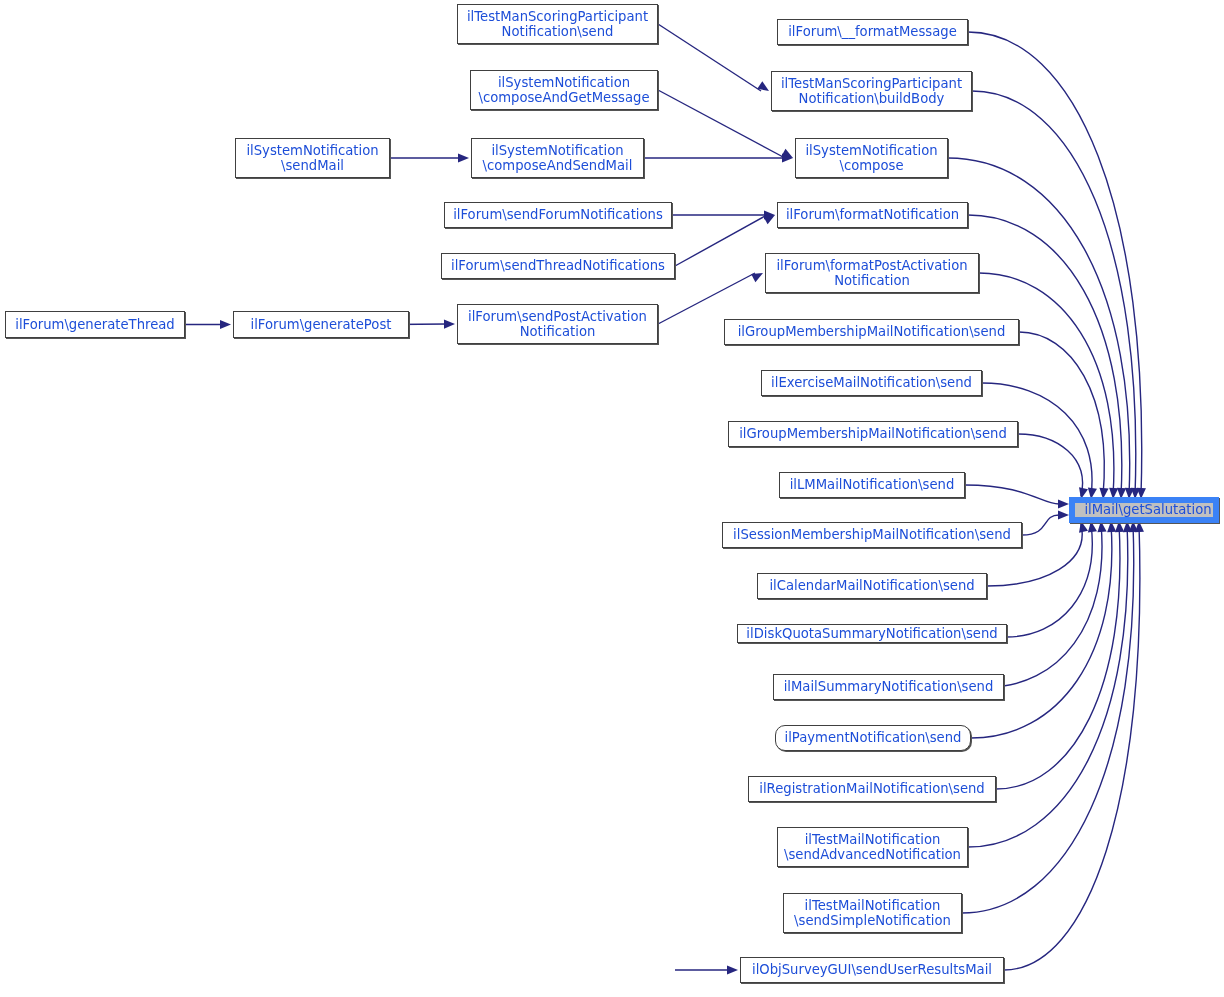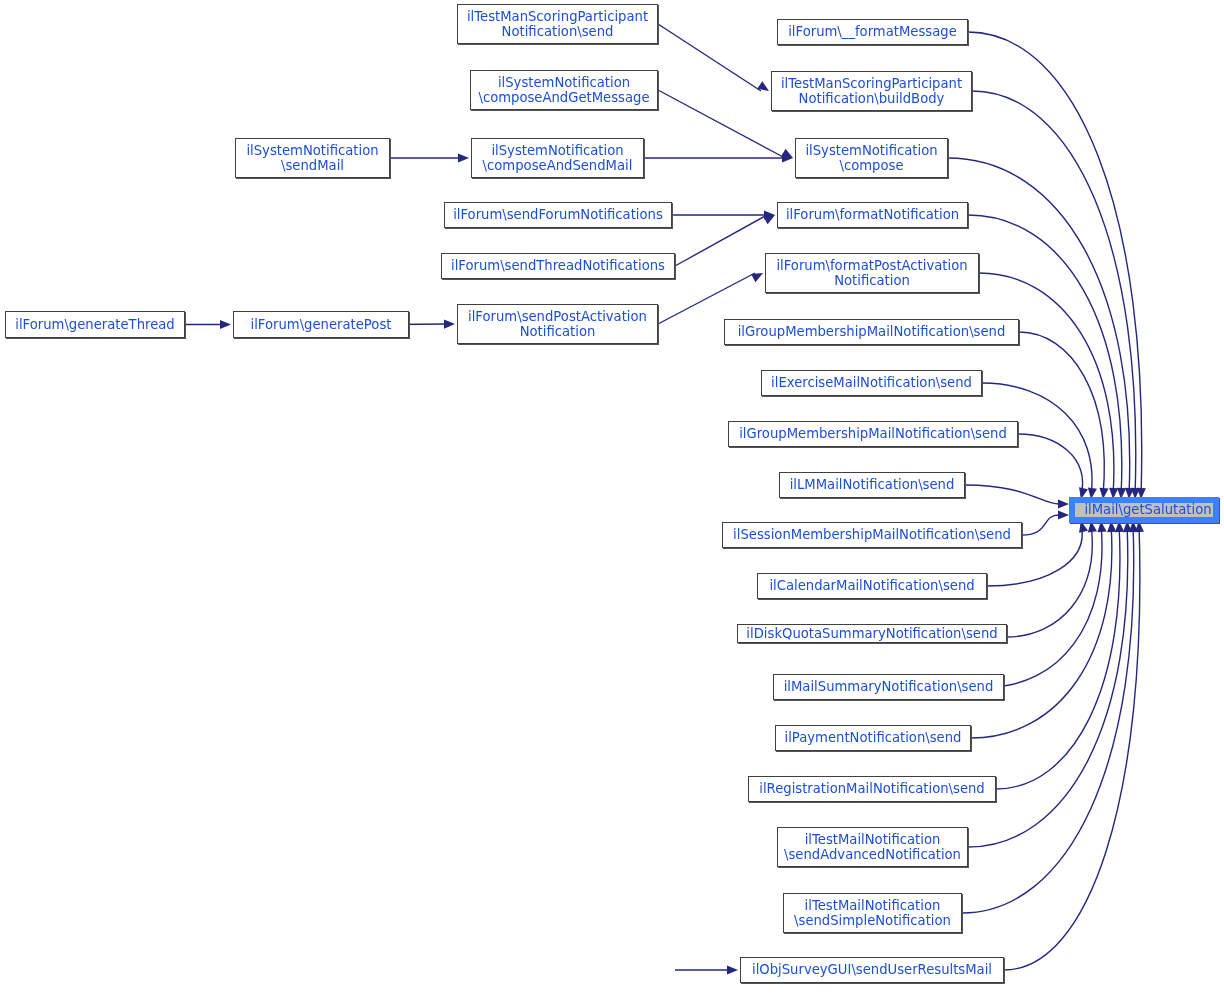--- a/index.html
+++ b/index.html
@@ -115,21 +115,21 @@
     <div class="node" style="left: 765px; top: 253px; width: 214px; height: 40px;">ilForum\formatPostActivation
 Notification</div>
     <div class="node" style="left: 724px; top: 319px; width: 295px; height: 26px;">ilGroupMembershipMailNotification\send</div>
     <div class="node" style="left: 761px; top: 370px; width: 221px; height: 26px;">ilExerciseMailNotification\send</div>
     <div class="node" style="left: 728px; top: 421px; width: 290px; height: 26px;">ilGroupMembershipMailNotification\send</div>
     <div class="node" style="left: 779px; top: 472px; width: 186px; height: 26px;">ilLMMailNotification\send</div>
     <div class="node" style="left: 722px; top: 522px; width: 300px; height: 26px;">ilSessionMembershipMailNotification\send</div>
     <div class="node" style="left: 757px; top: 573px; width: 230px; height: 26px;">ilCalendarMailNotification\send</div>
     <div class="node" style="left: 737px; top: 624px; width: 270px; height: 19px;">ilDiskQuotaSummaryNotification\send</div>
     <div class="node" style="left: 757px; top: 674px; width: 231px; height: 26px; margin-left: 16px;">ilMailSummaryNotification\send</div>
-    <div class="node" style="left: 775px; top: 725px; width: 196px; height: 26px;">ilPaymentNotification\send</div>
+    <div class="node" style="left: 775px; top: 725px; width: 196px; height: 26px; border-radius: 10px;">ilPaymentNotification\send</div>
     <div class="node" style="left: 748px; top: 776px; width: 248px; height: 26px;">ilRegistrationMailNotification\send</div>
     <div class="node" style="left: 777px; top: 827px; width: 191px; height: 40px;">ilTestMailNotification
 \sendAdvancedNotification</div>
     <div class="node" style="left: 783px; top: 893px; width: 179px; height: 40px;">ilTestMailNotification
 \sendSimpleNotification</div>
     <div class="node" style="left: 740px; top: 957px; width: 264px; height: 26px;">ilObjSurveyGUI\sendUserResultsMail</div>
     <div class="node target" style="left: 1069px; top: 497px; width: 150px; height: 26px;">ilMail\getSalutation</div>
   </div>
 
 </body></html>

